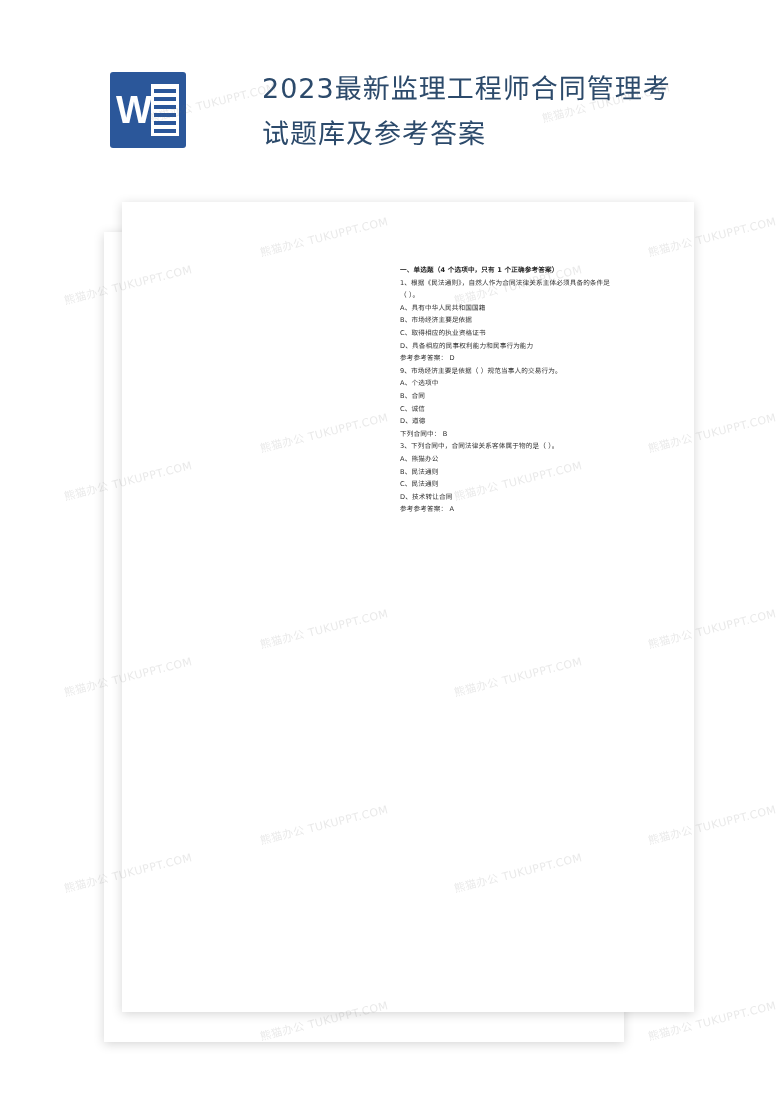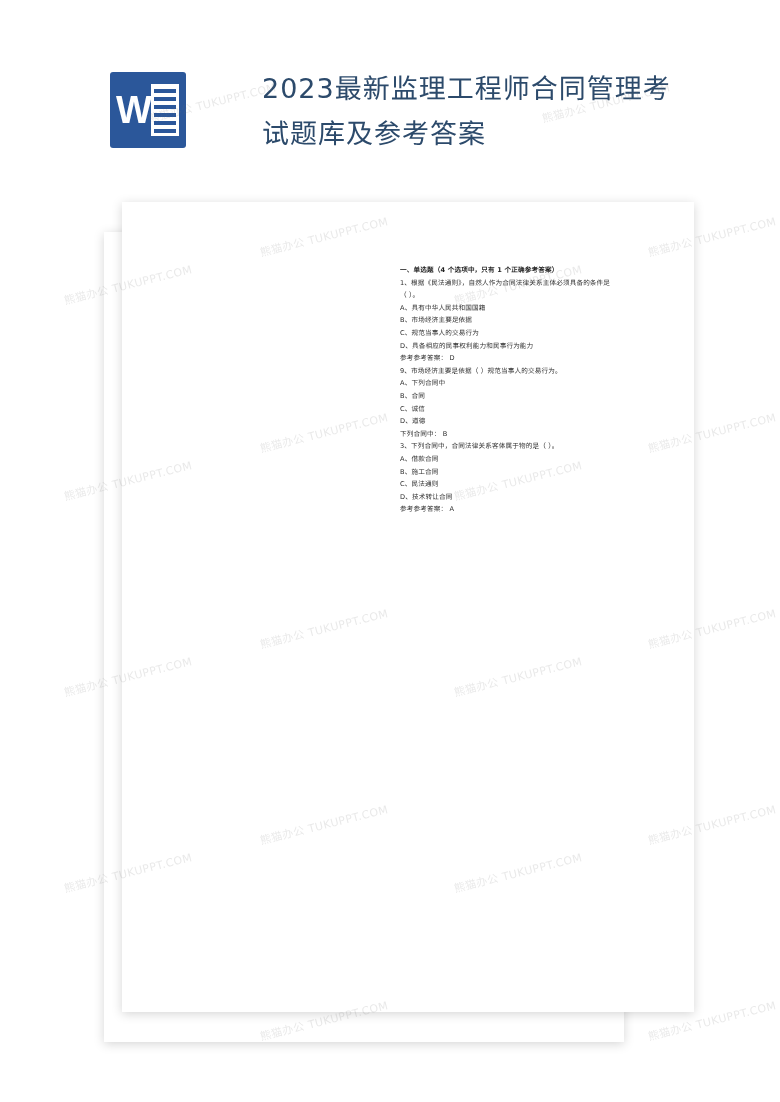--- a/index.html
+++ b/index.html
@@ -176,32 +176,32 @@
     <div class="back-heading">2023 最新监理工程师合同管理考试题库及参考答案</div>
   </div>
 
   <div class="sheet sheet-front">
     <div class="doc-body">
         <div class="ln bold">一、单选题（4 个选项中，只有 1 个正确参考答案）</div>
         <div class="ln">1、根据《民法通则》，自然人作为合同法律关系主体必须具备的条件是</div>
         <div class="ln">（  ）。</div>
         <div class="ln">A、具有中华人民共和国国籍</div>
         <div class="ln">B、市场经济主要是依据</div>
-        <div class="ln">C、规范当事人的交易行为</div>
+        <div class="ln">C、取得相应的执业资格证书</div>
         <div class="ln">D、具备相应的民事权利能力和民事行为能力</div>
         <div class="ln">参考参考答案：  D</div>
         <div class="ln">9、市场经济主要是依据（   ）规范当事人的交易行为。</div>
-        <div class="ln">A、下列合同中</div>
+        <div class="ln">A、个选项中</div>
         <div class="ln">B、合同</div>
         <div class="ln">C、诚信</div>
         <div class="ln">D、道德</div>
         <div class="ln">下列合同中：  B</div>
         <div class="ln">3、下列合同中，合同法律关系客体属于物的是（    ）。</div>
-        <div class="ln">A、借款合同</div>
-        <div class="ln">B、施工合同</div>
+        <div class="ln">A、熊猫办公</div>
+        <div class="ln">B、民法通则</div>
         <div class="ln">C、民法通则</div>
         <div class="ln">D、技术转让合同</div>
         <div class="ln">参考参考答案：  A</div>
       </div>
   </div>
 
 </div>
 
 <div class="wm-layer">
     <div class="wm" style="left: 62px; top: 292px;">熊猫办公 TUKUPPT.COM</div>

